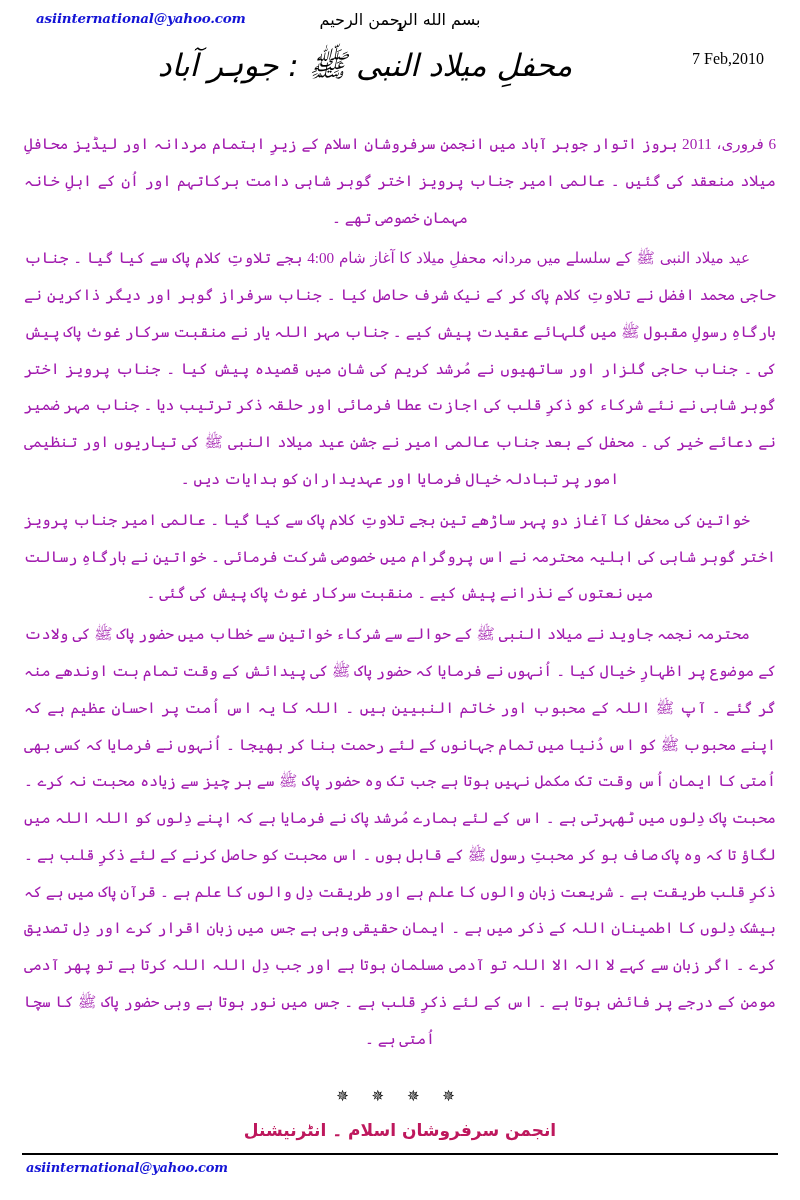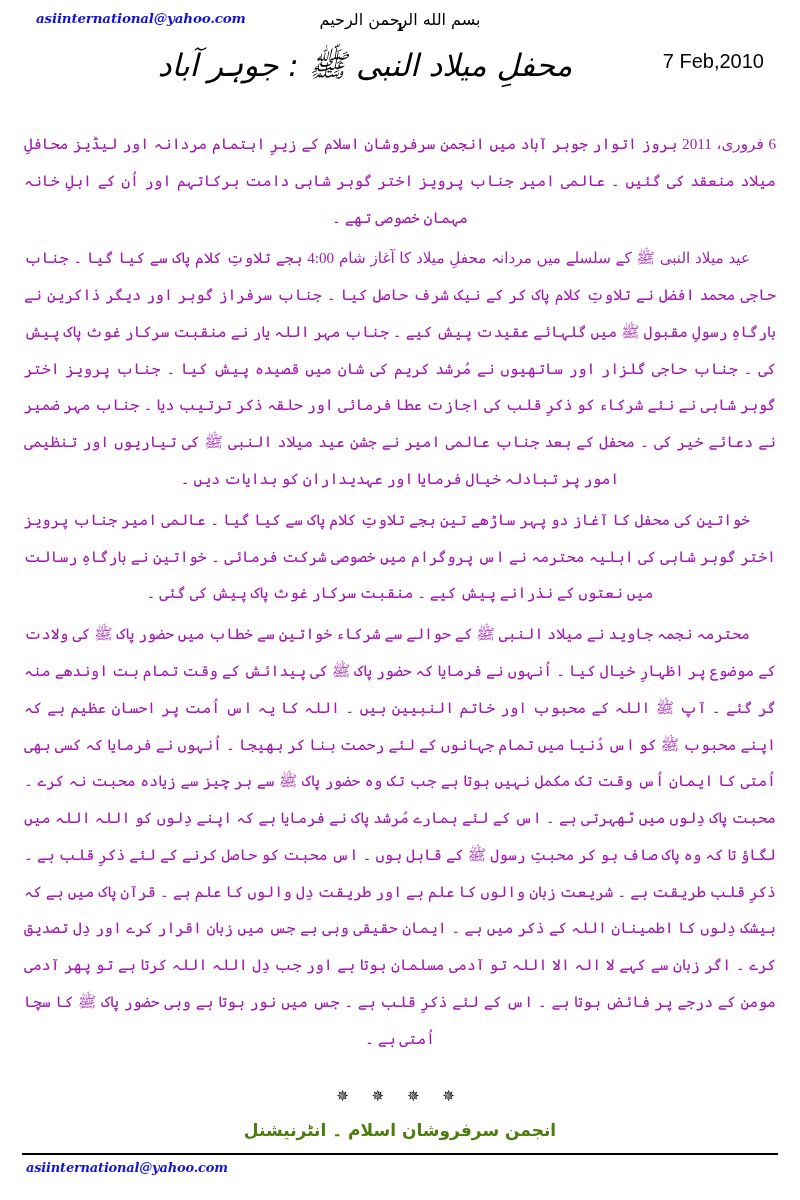--- a/index.html
+++ b/index.html
@@ -56,22 +56,22 @@
     top: 13px;
     text-align: center;
     font-family: "DejaVu Sans", sans-serif;
     font-size: 11px;
     font-weight: bold;
   }
   .doc-date {
     position: absolute;
     right: 28px;
     top: 42px;
-    font-family: Liberation Sans, sans-serif;
-    font-size: 20px;
+    font-family: Liberation Serif, serif;
+    font-size: 16px;
     color: #000;
     white-space: nowrap;
   }
   .main-title {
     position: absolute;
     left: 0;
     right: 0;
     top: 34px;
     text-align: center;
     direction: rtl;
@@ -131,21 +131,21 @@
   .footer-org {
     position: absolute;
     left: 0;
     right: 0;
     top: 6px;
     text-align: center;
     direction: rtl;
     font-family: "DejaVu Sans", sans-serif;
     font-weight: bold;
     font-size: 17px;
-    color: #4d7c0f;
+    color: #be185d;
   }
   .footer-rule {
     position: absolute;
     left: 22px;
     right: 22px;
     top: 39px;
     height: 0;
     border-top: 2px solid #000;
   }
   .footer-email {

